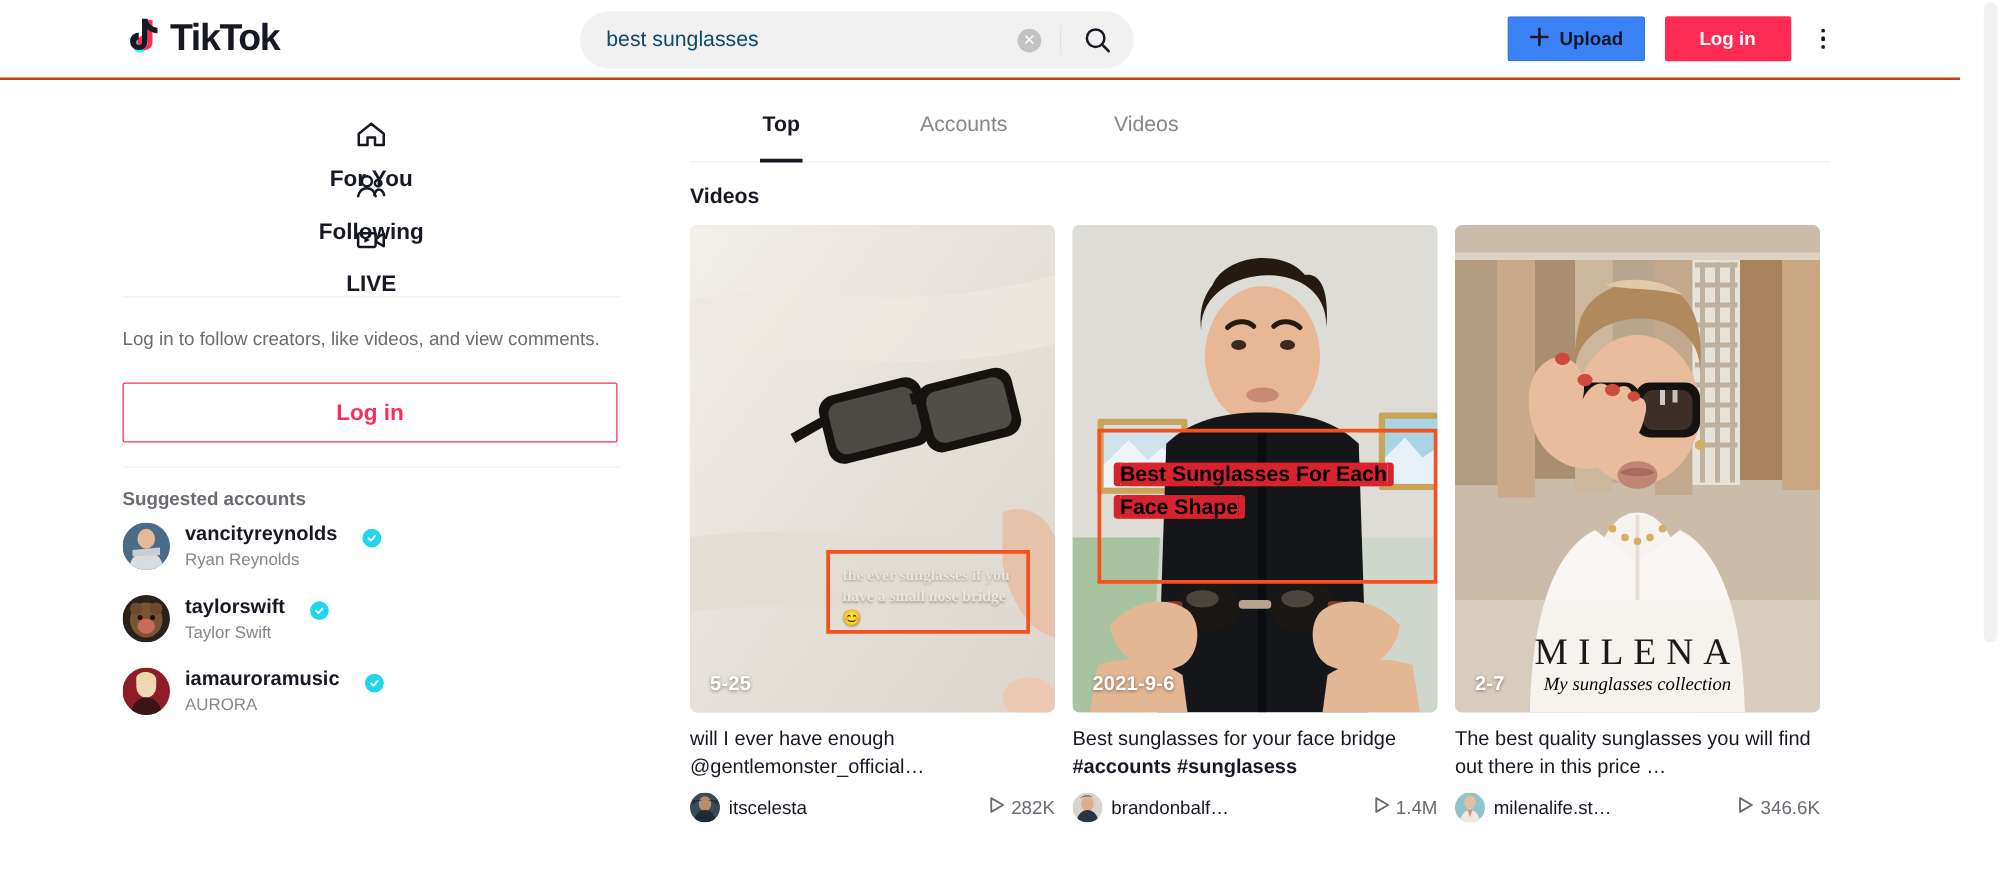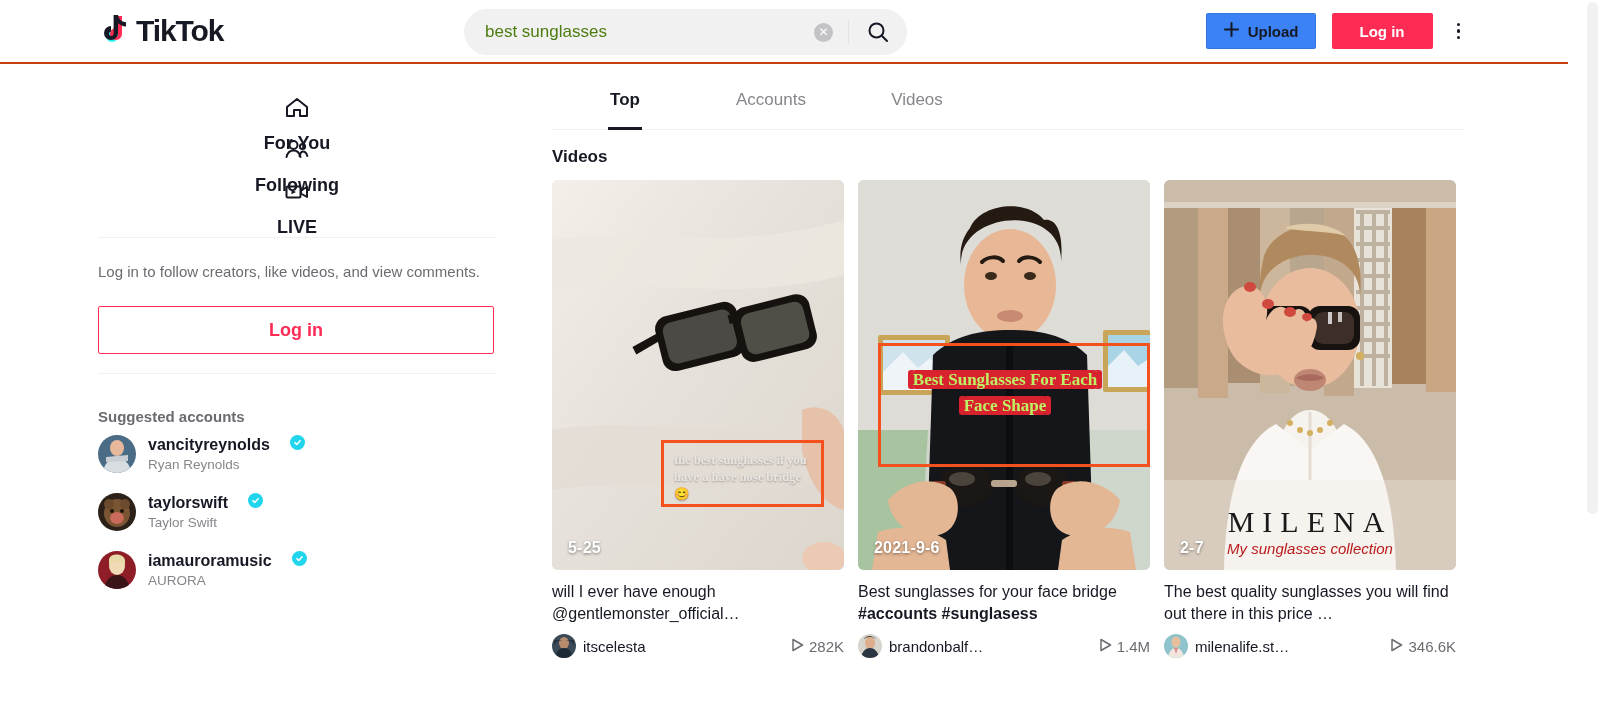--- a/index.html
+++ b/index.html
@@ -32,21 +32,21 @@
 
   .searchbar {
     position: absolute; left: 464px; top: 9px;
     width: 443px; height: 46px;
     background: #f1f1f2; border-radius: 92px;
     display: flex; align-items: center;
   }
   .search-input {
     flex: 1; border: none; outline: none; background: transparent;
     font-family: "Liberation Sans", sans-serif;
-    font-size: 17px; color: #4d7c0f;
+    font-size: 17px; color: #0c4a6e;
     padding-left: 21px; padding-right: 6px;
   }
   .search-clear {
     width: 19px; height: 19px; border-radius: 50%;
     background: #c3c3c5; color: #fff;
     display: flex; align-items: center; justify-content: center;
     font-size: 12px; line-height: 1; cursor: pointer; flex: none;
     margin-right: 15px;
   }
   .search-divider { width: 1px; height: 24px; background: #e3e3e4; flex: none; }
@@ -93,31 +93,31 @@
   .login-prompt {
     margin-top: 23px; font-size: 15px; line-height: 1.42;
     color: #6b6b72; width: 396px;
   }
   .btn-login-outline {
     margin-top: 24px; width: 396px; height: 48px;
     background: #fff; border: 1px solid #fe2c55; border-radius: 2px;
     font-family: "Liberation Sans", sans-serif;
     font-size: 18px; font-weight: bold; color: #fe2c55; cursor: pointer;
   }
-  .sug-title { margin-top: 34px; font-size: 15px; font-weight: bold; color: #6b6b72; }
+  .sug-title { margin-top: 17px; font-size: 15px; font-weight: bold; color: #6b6b72; }
   .acct {
     display: flex; align-items: center; gap: 12px; height: 58px; cursor: pointer;
   }
   .avatar {
     width: 38px; height: 38px; border-radius: 50%; flex: none;
     overflow: hidden; position: relative;
   }
   .acct-text { display: flex; flex-direction: column; gap: 1px; min-width: 0; }
   .acct-name {
-    display: flex; align-items: flex-start; gap: 20px;
+    display: flex; align-items: flex-end; gap: 20px;
     font-size: 16px; font-weight: bold; color: #161823; line-height: 1.2;
   }
   .verified {
     width: 15px; height: 15px; border-radius: 50%; background: #20d5ec;
     display: flex; align-items: center; justify-content: center; flex: none;
   }
   .acct-sub { font-size: 13.5px; color: #86878b; line-height: 1.3; }
 
   
   .main { position: absolute; left: 552px; top: 80px; width: 912px; }
@@ -362,21 +362,21 @@
             <rect x="7" y="25" width="70" height="42" rx="9" fill="#4c4a45"></rect>
             <rect x="78" y="28" width="78" height="56" rx="13" fill="#15120f"></rect>
             <rect x="85" y="35" width="64" height="42" rx="9" fill="#514e47"></rect>
             <rect x="74" y="32" width="12" height="9" fill="#15120f"></rect>
             <path d="M-26 40 L4 32 L4 40 L-24 48 Z" fill="#15120f"></path>
           </g>
           <path d="M250 230 C268 222 285 232 292 250 L292 330 C272 326 255 300 250 270 Z" fill="#e6c2ab"></path>
           <ellipse cx="272" cy="378" rx="22" ry="16" fill="#ecc9b2"></ellipse>
         </svg>
         <div class="annot" style="left:109px; top:260px; width:163px; height:67px;"></div>
-        <div style="position:absolute;left:122px;top:272px;width:140px;font-family:'Liberation Serif',serif;font-weight:bold;font-size:12.5px;line-height:1.35;color:#e9e6e1;text-shadow:0 1px 2px rgba(0,0,0,.3);">the best sunglasses if you have a have nose bridge😊</div>
+        <div style="position:absolute;left:122px;top:272px;width:140px;font-family:'Liberation Serif',serif;font-weight:bold;font-size:12.5px;line-height:1.35;color:#e9e6e1;text-shadow:0 1px 2px rgba(0,0,0,.3);">the ever sunglasses if you have a small nose bridge😊</div>
         <div class="date">5-25</div>
       </div>
       <div class="caption">will I ever have enough @gentlemonster_official…</div>
       <div class="meta">
         <span class="meta-avatar">
           <svg viewBox="0 0 24 24">
               <rect width="24" height="24" fill="#3a4a58"></rect>
             <ellipse cx="12" cy="9" rx="5" ry="6" fill="#b98b6d"></ellipse>
             <path d="M3 24 C4 17 8 14 12 14 C16 14 20 17 21 24 Z" fill="#1e2b36"></path>
             <path d="M2 12 C2 4 22 4 22 12 L22 6 L2 6 Z" fill="#24313d"></path>
@@ -424,21 +424,21 @@
             <ellipse cx="34" cy="-6" rx="13" ry="7" fill="#6b6258" opacity=".6"></ellipse>
             <rect x="-72" y="-4" width="14" height="6" rx="3" fill="#8a3b28"></rect>
             <rect x="58" y="-4" width="14" height="6" rx="3" fill="#8a3b28"></rect>
           </g>
           <path d="M30 320 C48 300 74 296 92 308 C104 318 102 344 88 352 C66 364 34 350 30 320 Z" fill="#e3b694"></path>
           <path d="M262 320 C244 300 218 296 200 308 C188 318 190 344 204 352 C226 364 258 350 262 320 Z" fill="#e3b694"></path>
           <path d="M20 352 C45 344 70 348 88 360 L92 390 L14 390 Z" fill="#e3b694"></path>
           <path d="M272 352 C247 344 222 348 204 360 L200 390 L278 390 Z" fill="#e3b694"></path>
         </svg>
         <div class="annot" style="left:20px; top:163px; width:272px; height:124px;"></div>
-        <div style="position:absolute;left:38px;top:187px;width:218px;text-align:center;font-size:17px;font-weight:bold;line-height:1.5;color:#bef264;font-family:Liberation Serif, serif;">
+        <div style="position:absolute;left:38px;top:187px;width:218px;font-size:17px;font-weight:bold;line-height:1.5;color:#000000;">
           <span style="background:#d8232f;box-shadow:5px 0 0 #d8232f,-5px 0 0 #d8232f;border-radius:3px;-webkit-box-decoration-break:clone;box-decoration-break:clone;">Best Sunglasses For Each Face Shape</span>
         </div>
         <div class="date">2021-9-6</div>
       </div>
       <div class="caption">
         <span>Best sunglasses for your face bridge </span><b>#accounts #sunglasess</b>
       </div>
       <div class="meta">
         <span class="meta-avatar">
           <svg viewBox="0 0 24 24">
@@ -522,21 +522,21 @@
             <circle cx="126" cy="243" r="3"></circle>
               <circle cx="136" cy="250" r="3"></circle>
             <circle cx="146" cy="253" r="3"></circle>
               <circle cx="156" cy="250" r="3"></circle>
               <circle cx="166" cy="243" r="3"></circle>
           </g>
           <circle cx="196" cy="176" r="4" fill="#d4af5e"></circle>
           <rect x="0" y="300" width="292" height="90" fill="#f2ece6" opacity=".35"></rect>
         </svg>
         <div style="position:absolute;left:0;right:0;top:325px;text-align:center;font-family:'Liberation Serif',serif;font-size:30px;letter-spacing:8px;color:#1a1a1a;">MILENA</div>
-        <div style="position:absolute;left:0;right:0;top:360px;text-align:center;font-family:Liberation Sans, sans-serif;font-style:italic;font-size:15px;color:#b91c1c;">My sunglasses collection</div>
+        <div style="position:absolute;left:0;right:0;top:360px;text-align:center;font-family:Liberation Serif, serif;font-style:italic;font-size:15px;color:#000000;">My sunglasses collection</div>
         <div class="date">2-7</div>
       </div>
       <div class="caption">The best quality sunglasses you will find out there in this price …</div>
       <div class="meta">
         <span class="meta-avatar">
           <svg viewBox="0 0 24 24">
               <rect width="24" height="24" fill="#8fc4cc"></rect>
             <ellipse cx="12" cy="8" rx="4.5" ry="5.5" fill="#e8bf9c"></ellipse>
             <path d="M7 4 C7 0 17 0 17 5 C17 2 14 1 12 1 C10 1 7 2 7 4 Z" fill="#c9a15e"></path>
             <path d="M4 24 C5 17 8 14 12 14 C16 14 19 17 20 24 Z" fill="#f2e7dd"></path>

